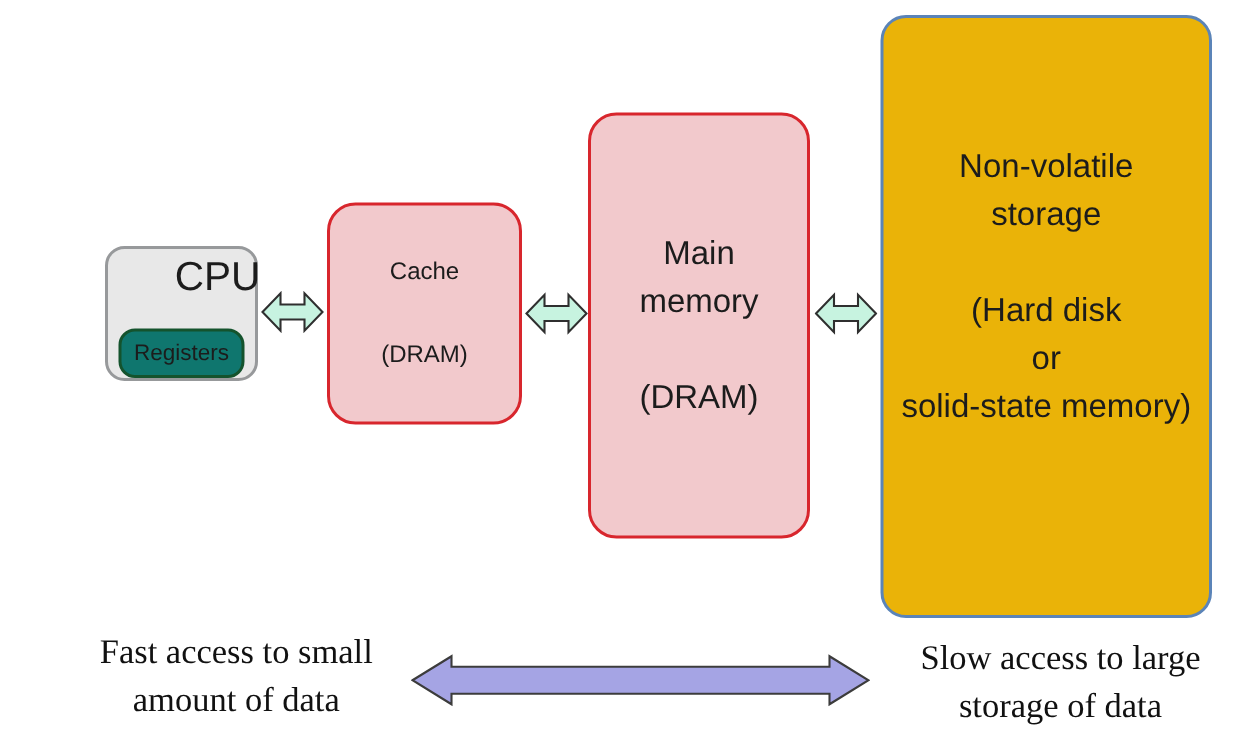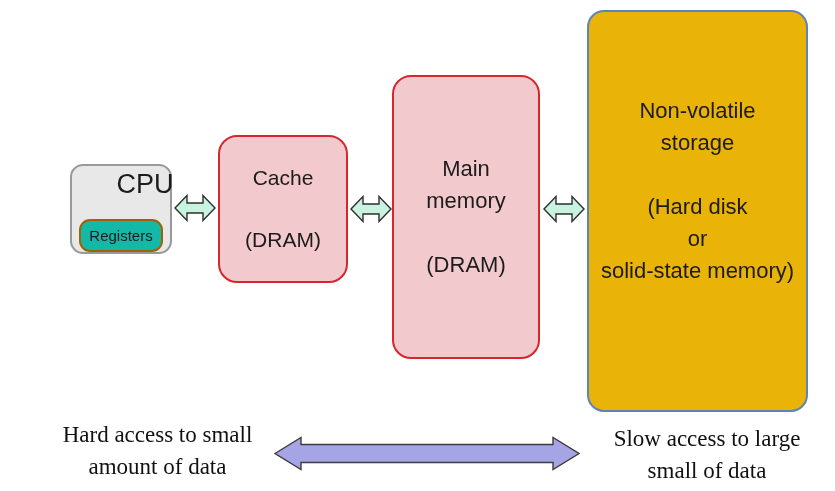--- a/index.html
+++ b/index.html
@@ -41,37 +41,37 @@
   }
   .cpu-title {
     font-size: 27px;
     line-height: 1.25;
     margin-left: 48px;
   }
   .registers-box {
     box-sizing: border-box;
     margin-top: 17px;
     width: 84px; height: 40px;
-    background: #14b8a6;
-    border: 2px solid #a16207;
+    background: #0f766e;
+    border: 2px solid #14532d;
     border-radius: 11px;
     display: flex;
     align-items: center;
     justify-content: center;
     font-size: 15px;
   }
   
   .cache-box {
     left: 218px; top: 135px; width: 130px; height: 148px;
     background: #f2c9cc;
     border: 2px solid #d8262d;
     border-radius: 19px;
     gap: 32px;
   }
-  .cache-box .title, .cache-box .subtitle { font-size: 21px; }
+  .cache-box .title, .cache-box .subtitle { font-size: 16px; }
   
   .main-box {
     left: 392px; top: 75px; width: 148px; height: 284px;
     background: #f2c9cc;
     border: 2px solid #d8262d;
     border-radius: 19px;
     gap: 32px;
   }
   
   .storage-box {
@@ -146,18 +146,18 @@
 storage</div>
     <div class="subtitle">(Hard disk
 or
 solid-state memory)</div>
   </div>
 
   <svg class="arrow-big" viewBox="0 0 306 35">
     <polygon points="1,17.5 27,1.5 27,8.5 279,8.5 279,1.5 305,17.5 279,33.5 279,26.5 27,26.5 27,33.5" stroke="#3c3c3c" stroke-width="1.4" stroke-linejoin="miter" fill="#a5a4e4"></polygon>
   </svg>
 
-  <div class="caption caption-fast">Hard access to small
+  <div class="caption caption-fast">Fast access to small
 amount of data</div>
   <div class="caption caption-slow">Slow access to large
-small of data</div>
+storage of data</div>
 
 </div>
 
 </body></html>

